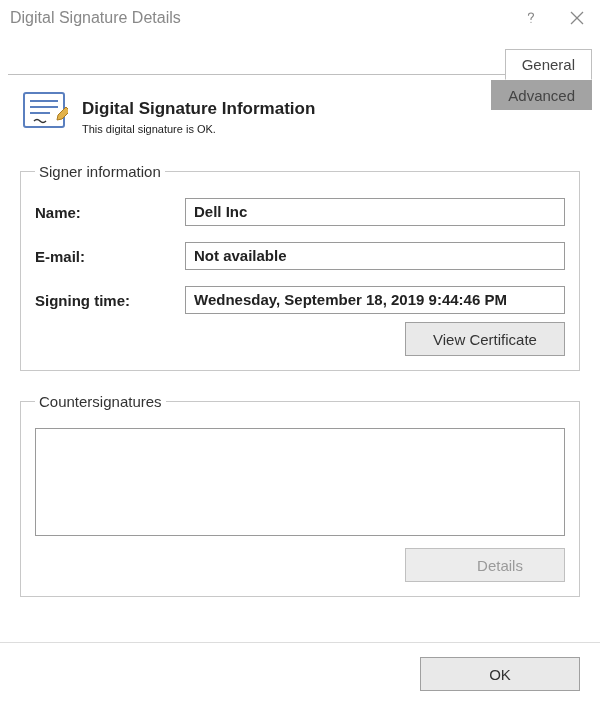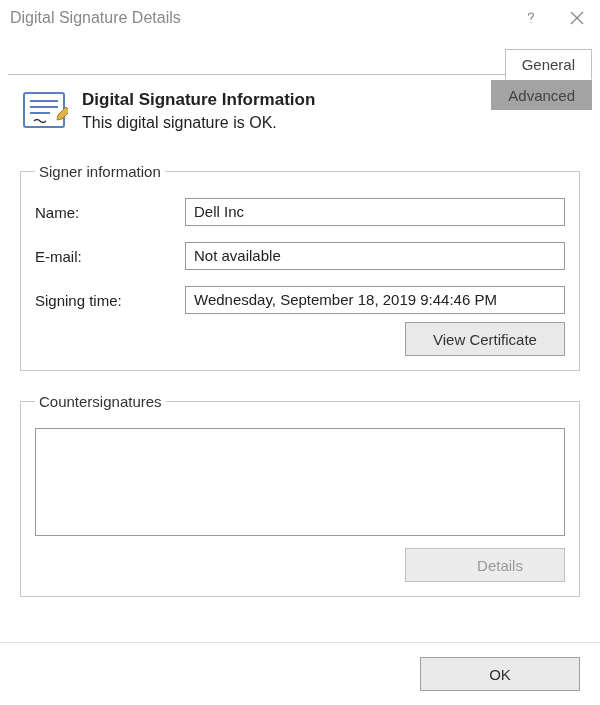--- a/index.html
+++ b/index.html
@@ -70,53 +70,54 @@
       border-top: 1px solid #bfbfbf;
       margin: 0 8px;
       position: relative;
       top: 0px;
     }
     .content {
       padding: 12px 20px 6px 20px;
     }
     .info-row {
       display: flex;
-      align-items: center;
+      align-items: flex-end;
       gap: 14px;
       margin-bottom: 28px;
     }
     .sig-icon {
       width: 48px;
       height: 48px;
       flex: 0 0 48px;
     }
     .info-heading {
       font-weight: 700;
       font-size: 17px;
       color: #222;
       margin-bottom: 4px;
     }
     .info-sub {
-      font-size: 16px;
+      font-size: 11px;
       color: #222;
     }
     fieldset.group {
       border: 1px solid #c8c8c8;
       padding: 18px 14px 14px 14px;
       margin-bottom: 22px;
     }
     fieldset.group legend {
       font-size: 15px;
       color: #333;
       padding: 0 4px;
     }
     .field-row {
       display: flex;
       align-items: center;
       margin-bottom: 16px;
+      font-weight: bold;
     }
     .field-label {
       width: 150px;
       font-size: 15px;
       color: #222;
     }
     .field-value {
       flex: 1;
       border: 1px solid #9a9a9a;
       background: #fff;

